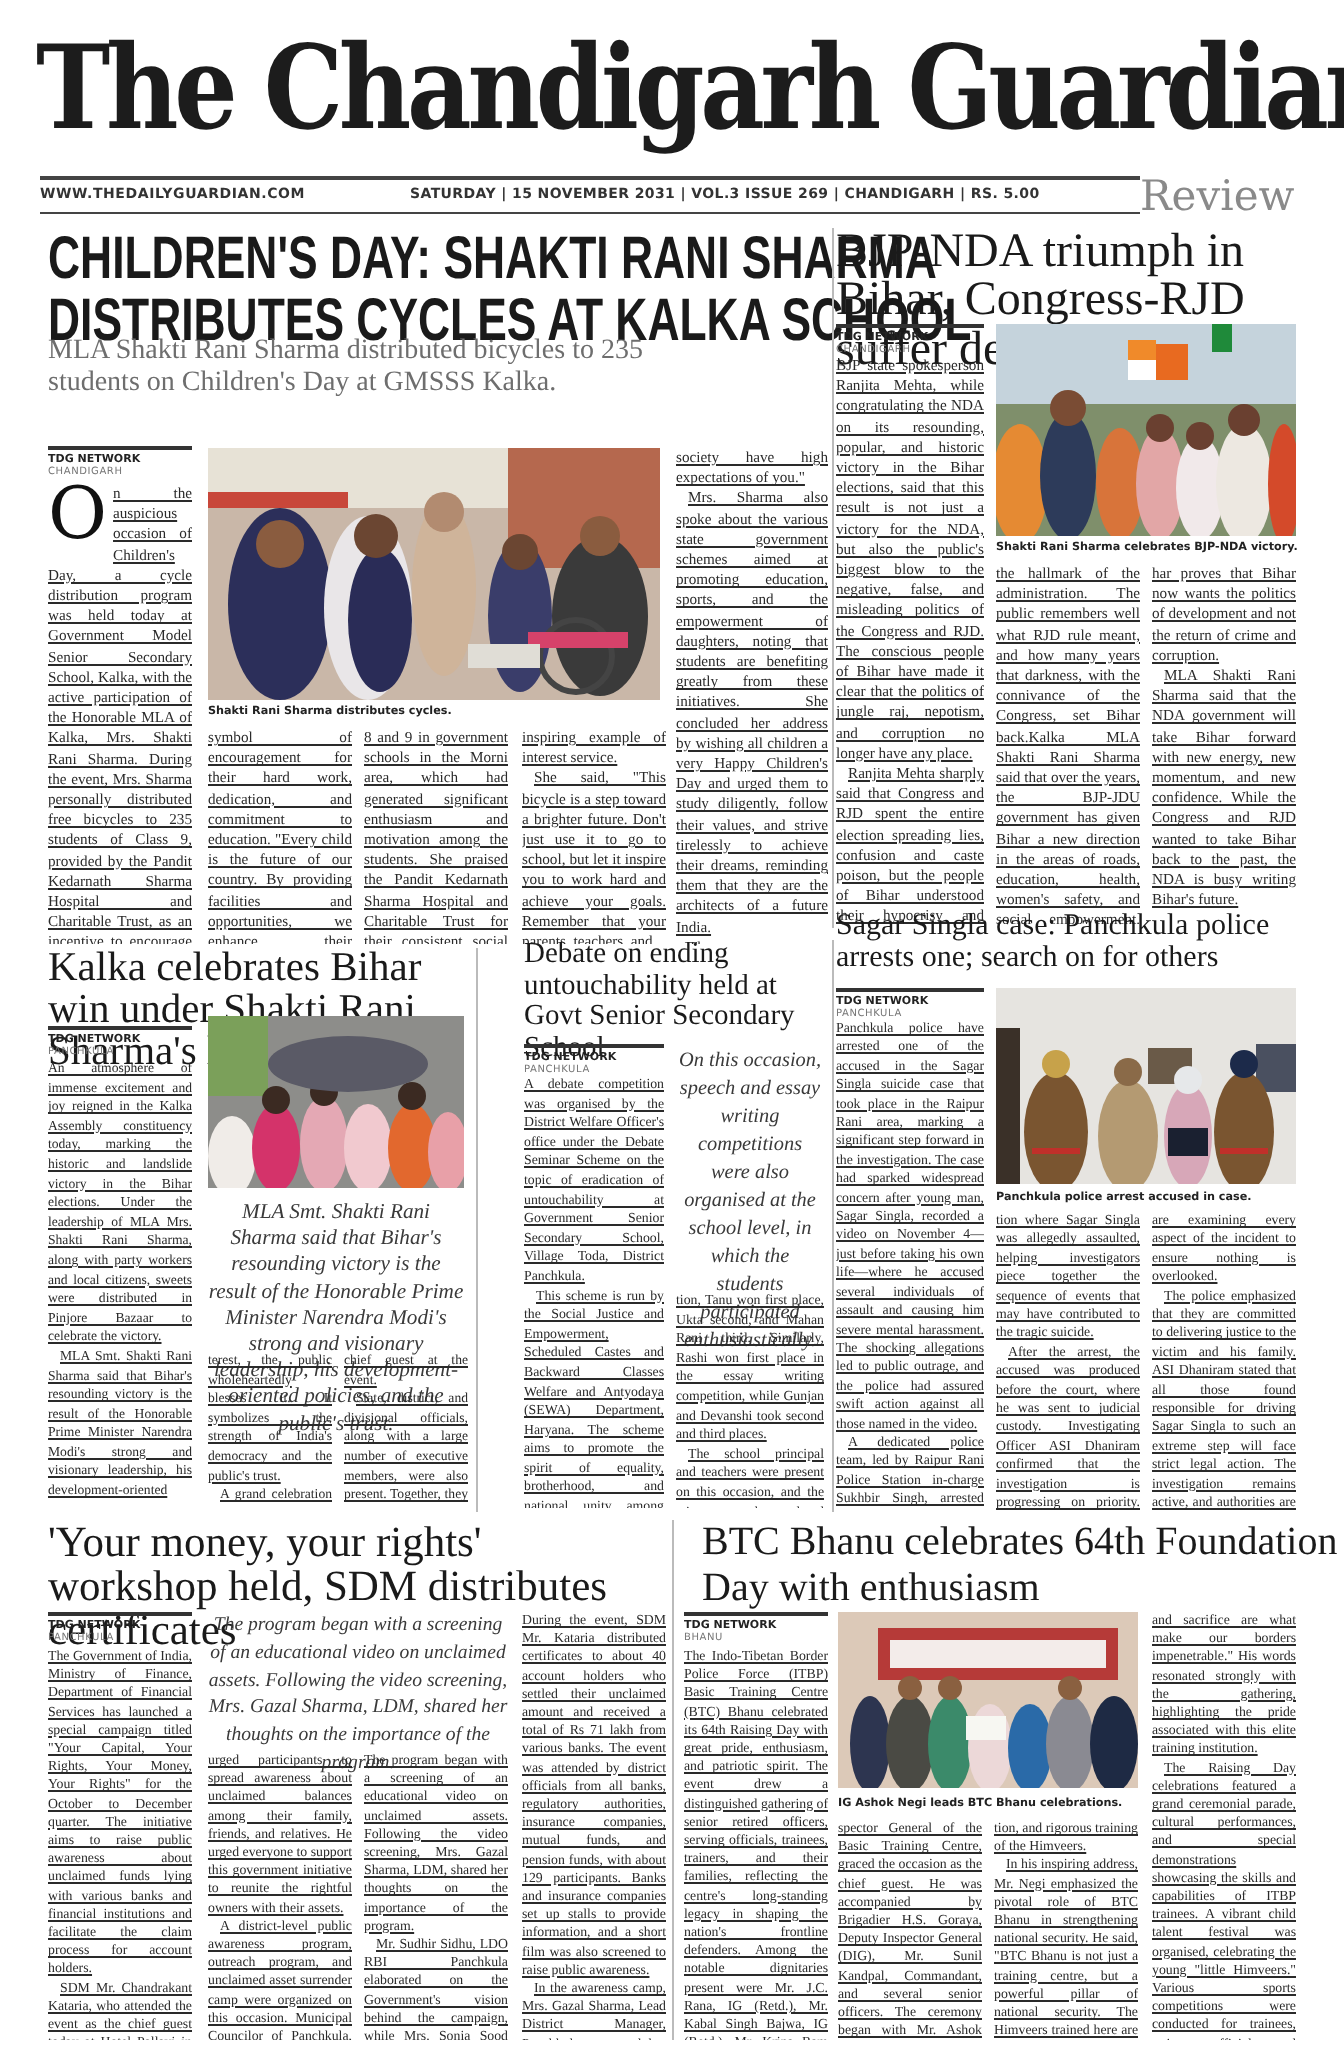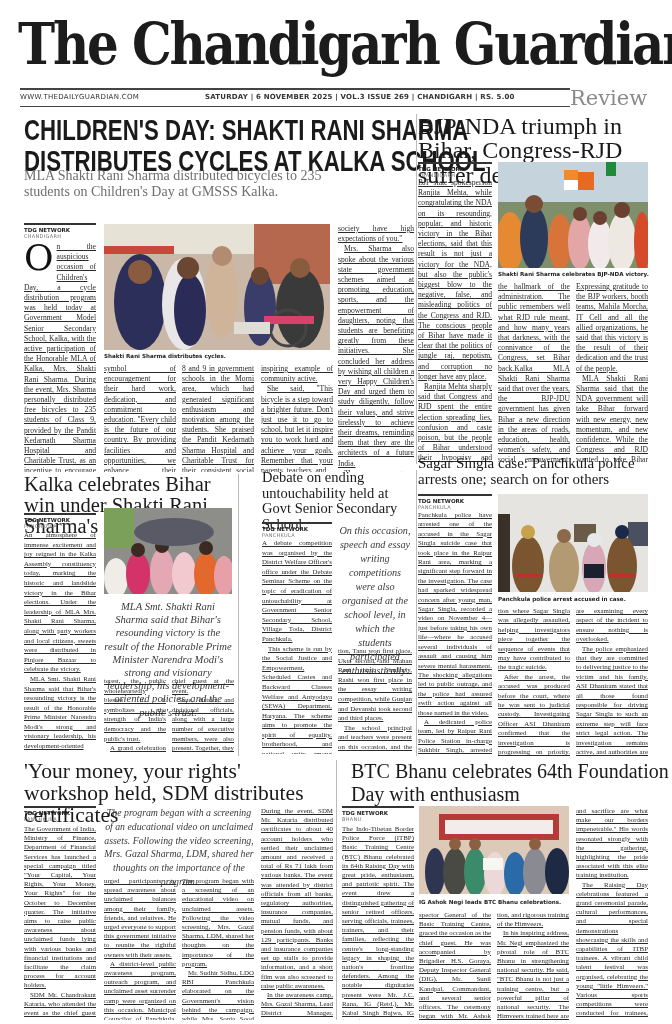--- a/index.html
+++ b/index.html
@@ -5,21 +5,21 @@
   * { box-sizing: border-box; margin: 0; padding: 0; }
   html, body { width: 672px; height: 1024px; background: #ffffff; overflow: hidden; }
   body { font-family: "Liberation Serif", serif; color: #1a1a1a; position: relative; }
 
   .masthead { position: absolute; left: 0; top: 0; width: 672px; height: 108px; }
   .mast-title { position: absolute; left: 18px; top: 10px; width: 640px; text-align: center;
     font-family: "DejaVu Serif", serif; font-weight: bold; font-size: 58px; letter-spacing: -2.5px;
     color: #1c1c1c; transform: scaleX(0.86); transform-origin: left top; white-space: nowrap; }
   .mast-rule-top { position: absolute; left: 20px; top: 88px; width: 550px; height: 2px; background: #444; }
   .mast-rule-bot { position: absolute; left: 20px; top: 106px; width: 550px; height: 1px; background: #444; }
-  .mast-url { position: absolute; left: 20px; top: 93px; font-family: "DejaVu Sans", sans-serif; font-size: 7px; font-weight: normal; color: #333; letter-spacing: 0.3px; }
+  .mast-url { position: absolute; left: 20px; top: 93px; font-family: "DejaVu Sans", sans-serif; font-size: 7px; font-weight: bold; color: #333; letter-spacing: 0.3px; }
   .mast-meta { position: absolute; left: 205px; top: 93px; font-family: "DejaVu Sans", sans-serif; font-size: 7px; font-weight: bold; color: #333; letter-spacing: 0.2px; }
   .mast-review { position: absolute; left: 570px; top: 86px; font-family: "DejaVu Serif", serif; font-size: 21px; color: #8a8a8a; }
 
   .headline-cond { font-family: "Liberation Sans", sans-serif; font-weight: bold; color: #1a1a1a; transform-origin: left top; white-space: nowrap; }
   .headline-serif { font-family: "Liberation Serif", serif; color: #1a1a1a; line-height: 1.02; }
   .deck { font-family: "Liberation Serif", serif; color: #6e6e6e; }
   .byline { position: absolute; border-top: 2px solid #333; padding-top: 2px; font-family: "DejaVu Sans", sans-serif; }
   .byline .org { font-size: 5.5px; font-weight: bold; color: #222; display: block; }
   .byline .loc { font-size: 5px; color: #777; display: block; letter-spacing: 0.3px; }
   .col { position: absolute; font-family: "Liberation Serif", serif; font-size: 7.6px; line-height: 10.2px; color: #2a2a2a; text-align: justify; hyphens: auto; overflow: hidden; }
@@ -31,21 +31,21 @@
   .pullquote { position: absolute; font-family: "Liberation Serif", serif; font-style: italic; color: #3a3a3a; text-align: center; }
   .vrule { position: absolute; width: 1px; background: #bbb; }
 </style>
 </head>
 <body>
 
 <div class="masthead">
   <div class="mast-title">The Chandigarh Guardian</div>
   <div class="mast-rule-top"></div>
   <div class="mast-url">WWW.THEDAILYGUARDIAN.COM</div>
-  <div class="mast-meta">SATURDAY  | 6 NOVEMBER 2025 | VOL.3 ISSUE 269 | CHANDIGARH | RS. 5.00</div>
+  <div class="mast-meta">SATURDAY  | 15 NOVEMBER 2031 | VOL.3 ISSUE 269 | CHANDIGARH | RS. 5.00</div>
   <div class="mast-rule-bot"></div>
   <div class="mast-review">Review</div>
 </div>
 
 <div>
   <div class="headline-cond" style="position:absolute;left:24px;top:114px;font-size:30px;line-height:31px;transform:scaleX(0.74);">
     <div>CHILDREN'S DAY: SHAKTI RANI SHARMA</div>
     <div>DISTRIBUTES CYCLES AT KALKA SCHOOL</div>
   </div>
   <div class="deck" style="position:absolute;left:24px;top:168px;width:310px;font-size:14px;line-height:16px;">MLA Shakti Rani Sharma distributed bicycles to 235 students on Children's Day at GMSSS Kalka.</div>
@@ -81,21 +81,21 @@
   </div>
   <div class="caption" style="left:104px;top:353px;">Shakti Rani Sharma distributes cycles.</div>
   <div class="col" style="left:104px;top:364px;width:72px;height:108px;">
     <p>symbol of encouragement for their hard work, dedication, and commitment to education. "Every child is the future of our country. By providing facilities and opportunities, we enhance their confidence and inspire them to reach their potential," she said.</p>
 
   </div>
   <div class="col" style="left:182px;top:364px;width:72px;height:108px;">
     <p>8 and 9 in government schools in the Morni area, which had generated significant enthusiasm and motivation among the students. She praised the Pandit Kedarnath Sharma Hospital and Charitable Trust for their consistent social work, particularly their free medical checkup camps held every Sunday across various areas in the Kalka Assembly constituency, calling it an</p>
   </div>
   <div class="col" style="left:261px;top:364px;width:72px;height:108px;">
-    <p>inspiring example of community active.</p>
+    <p>inspiring example of interest service.</p>
     <p>She said, "This bicycle is a step toward a brighter future. Don't just use it to go to school, but let it inspire you to work hard and achieve your goals. Remember that your parents, teachers, and</p>
   </div>
   <div class="col" style="left:338px;top:224px;width:76px;height:248px;">
     <p>society have high expectations of you."</p>
     <p>Mrs. Sharma also spoke about the various state government schemes aimed at promoting education, sports, and the empowerment of daughters, noting that students are benefiting greatly from these initiatives. She concluded her address by wishing all children a very Happy Children's Day and urged them to study diligently, follow their values, and strive tirelessly to achieve their dreams, reminding them that they are the architects of a future India.</p>
     <p>The program witnessed enthusiastic participation from the school principal, teachers, parents, and a large number of students, making it a memorable and inspiring celebration of Children's Day, reinforcing the importance of education, motivation, and community support in shaping the future of young minds.</p>
   </div>
 </div>
 
 <div class="vrule" style="left:416px;top:114px;height:350px;"></div>
@@ -130,21 +130,21 @@
       <ellipse cx="124" cy="80" rx="14" ry="30" fill="#ede8e1"></ellipse>
       <circle cx="124" cy="48" r="8" fill="#6a4030"></circle>
       <ellipse cx="144" cy="80" rx="8" ry="30" fill="#d44a2a"></ellipse>
     </svg>
   </div>
   <div class="caption" style="left:498px;top:271px;">Shakti Rani Sharma celebrates BJP-NDA victory.</div>
   <div class="col" style="left:498px;top:282px;width:72px;height:180px;">
     <p>the hallmark of the administration. The public remembers well what RJD rule meant, and how many years that darkness, with the connivance of the Congress, set Bihar back.Kalka MLA Shakti Rani Sharma said that over the years, the BJP-JDU government has given Bihar a new direction in the areas of roads, education, health, women's safety, and social empowerment. On the other hand, the Congress-RJD alliance was unable to cite a single work that the public could trust.He said that the mandate given to NDA by the women power, youth, farmers and working class of Bi-</p>
   </div>
   <div class="col" style="left:576px;top:282px;width:72px;height:180px;">
-    <p>Expressing gratitude to the BJP workers, booth teams, Mahila Morcha, IT Cell and all the allied organizations, he said that this victory is the result of their dedication and the trust of the people.</p>
+    <p>har proves that Bihar now wants the politics of development and not the return of crime and corruption.</p>
     <p>MLA Shakti Rani Sharma said that the NDA government will take Bihar forward with new energy, new momentum, and new confidence. While the Congress and RJD wanted to take Bihar back to the past, the NDA is busy writing Bihar's future.</p>
   </div>
 </div>
 
 <div>
   <div class="headline-serif" style="position:absolute;left:24px;top:474px;width:210px;font-size:20.5px;">Kalka celebrates Bihar win under Shakti Rani Sharma's leadership</div>
   <div class="byline" style="left:24px;top:513px;width:72px;">
     <span class="org">TDG NETWORK</span>
     <span class="loc">PANCHKULA</span>
   </div>

